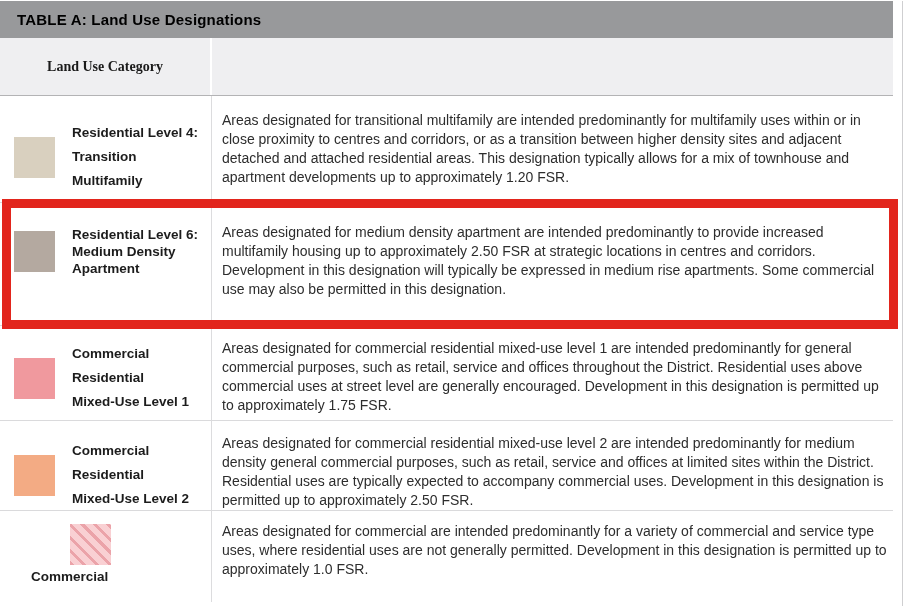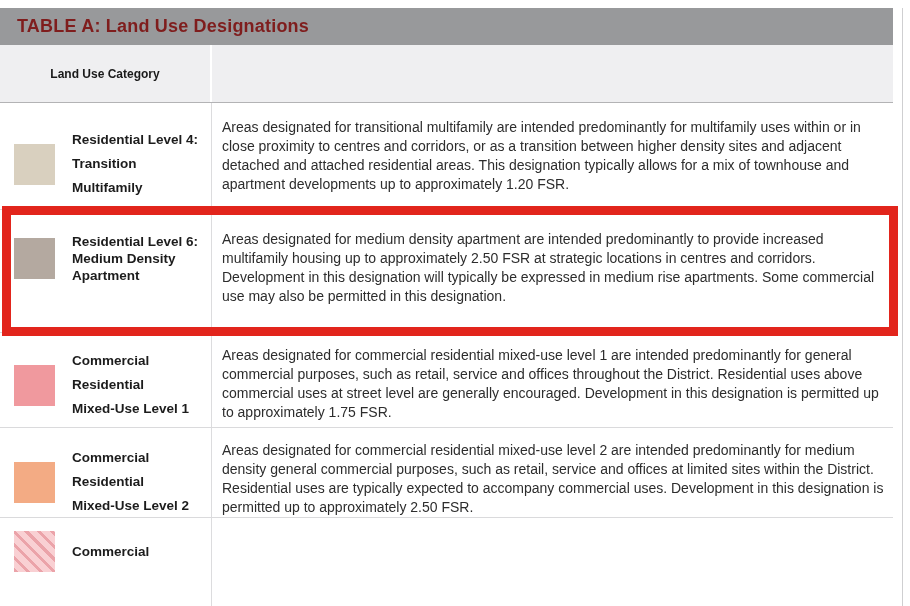--- a/index.html
+++ b/index.html
@@ -2,48 +2,49 @@
 <html><head>
 <meta charset="utf-8">
 <style>
   * { margin: 0; padding: 0; box-sizing: border-box; }
   html, body { width: 910px; height: 606px; background: #ffffff; overflow: hidden; }
   body { font-family: "Liberation Sans", sans-serif; position: relative; }
 
   .page { position: relative; width: 910px; height: 606px; background: #ffffff; }
 
   .title-bar {
-    margin-top: 8px;
+    margin-top: 1px;
     width: 893px;
     height: 37px;
     background: #98999b;
-    color: #7f1d1d;
+    color: #000000;
     display: flex;
     align-items: center;
     padding-left: 17px;
-    font-size: 18px;
+    font-size: 15px;
     font-weight: bold;
     letter-spacing: 0.2px;
   }
 
   .table { width: 893px; }
 
   .header-row {
     display: flex;
     height: 58px;
     background: #efeff1;
     border-bottom: 1px solid #b3b3b5;
   }
   .header-cell {
     display: flex;
     align-items: center;
     justify-content: center;
-    font-size: 12px;
+    font-size: 14px;
     font-weight: bold;
     color: #1a1a1a;
+    font-family: Liberation Serif, serif;
   }
   .header-cell.cat { width: 212px; border-right: 2px solid #ffffff; }
   .header-cell.desc { flex: 1; }
 
   .row { display: flex; position: relative; background: #ffffff; }
   .row + .row { border-top: 1px solid #dadadc; }
   .row.r1 { height: 106px; }
   .row.r2 { height: 123px; justify-content: flex-end; }
   .row.r3 { height: 95px; }
   .row.r4 { height: 90px; }
@@ -54,21 +55,21 @@
     border-right: 1px solid #dcdcde;
     display: flex;
     align-items: center;
     padding-left: 14px;
   }
   .cat-inner { display: flex; align-items: center; }
   .row.r1 .cat-inner { margin-top: 25px; align-self: flex-start; align-items: center; }
   .row.r2 .cat-inner { margin-top: 23px; align-self: flex-start; }
   .row.r3 .cat-inner { margin-top: 16px; align-self: flex-start; }
   .row.r4 .cat-inner { margin-top: 18px; align-self: flex-start; }
-  .row.r5 .cat-inner { margin-top: 13px; align-self: flex-start; }
+  .row.r5 .cat-inner { margin-top: 13px; align-self: flex-start; flex-direction: column; }
 
   .swatch {
     width: 41px;
     height: 41px;
     flex: 0 0 41px;
   }
   .cat-label {
     margin-left: 17px;
     font-size: 13.5px;
     font-weight: bold;
@@ -172,19 +173,20 @@
       <div class="cell desc">Areas designated for commercial residential mixed-use level 2 are intended predominantly for medium density general commercial purposes, such as retail, service and offices at limited sites within the District. Residential uses are typically expected to accompany commercial uses. Development in this designation is permitted up to approximately 2.50 FSR.</div>
     </div>
 
     <div class="row r5">
       <div class="cell cat">
         <div class="cat-inner">
           <div class="swatch" style="background: repeating-linear-gradient(45deg, rgb(235, 163, 169) 0px, rgb(235, 163, 169) 3px, rgb(249, 208, 211) 3px, rgb(249, 208, 211) 9px);"></div>
           <div class="cat-label">Commercial</div>
         </div>
       </div>
+      <div class="cell desc">Areas designated for commercial are intended predominantly for a variety of commercial and service type uses, where residential uses are not generally permitted. Development in this designation is permitted up to approximately 1.0 FSR.</div>
     </div>
 
   </div>
 
   <div class="right-edge-line"></div>
 
 </div>
 
 </body></html>

